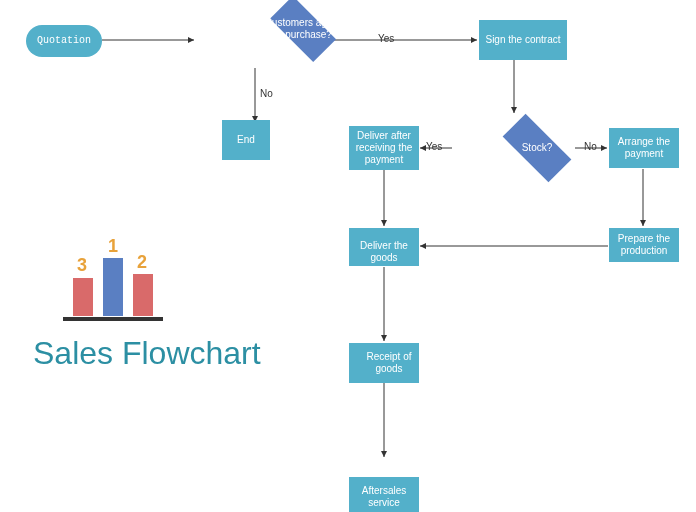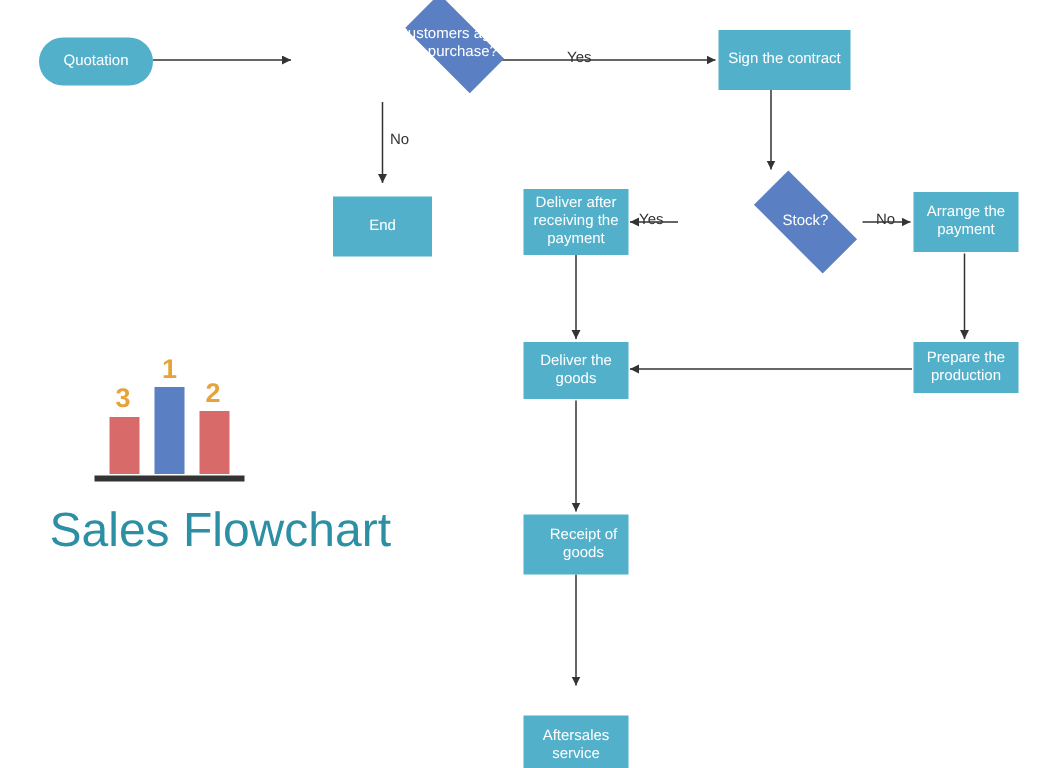--- a/index.html
+++ b/index.html
@@ -31,32 +31,32 @@
   <line x1="514" y1="60" x2="514" y2="113" stroke="#333" stroke-width="1" marker-end="url(#ah)"></line>
   <line x1="452" y1="148" x2="420" y2="148" stroke="#333" stroke-width="1" marker-end="url(#ah)"></line>
   <line x1="575" y1="148" x2="607" y2="148" stroke="#333" stroke-width="1" marker-end="url(#ah)"></line>
   <line x1="643" y1="169" x2="643" y2="226" stroke="#333" stroke-width="1" marker-end="url(#ah)"></line>
   <line x1="384" y1="170" x2="384" y2="226" stroke="#333" stroke-width="1" marker-end="url(#ah)"></line>
   <line x1="608" y1="246" x2="420" y2="246" stroke="#333" stroke-width="1" marker-end="url(#ah)"></line>
   <line x1="384" y1="267" x2="384" y2="341" stroke="#333" stroke-width="1" marker-end="url(#ah)"></line>
   <line x1="384" y1="383" x2="384" y2="457" stroke="#333" stroke-width="1" marker-end="url(#ah)"></line>
 </svg>
 
-<div class="node terminal" style="left:26px; top:25px; width:76px; height:32px;">
+<div class="node terminal" style="left:26px; top:25px; width:76px; height:32px;font-family:Liberation Mono, monospace;">
   <span>Quotation</span>
 </div>
 
 <div class="decision-wrap" style="left:213px; top:6px; width:84px; height:45px;margin-left:48px;">
   <div class="decision" style="left:24px; top:5px; width:36px; height:36px; transform:rotate(45deg) scaleX(1.7) scaleY(0.9);"></div>
   <div class="decision-text">
       <span>Customers agree to purchase?</span>
     </div>
 </div>
 
-<div class="node process" style="left:222px; top:131px; width:66px; height:40px;">
+<div class="node process" style="left:222px; top:120px; width:48px; height:40px;">
   <span>End</span>
 </div>
 
 <div class="node process" style="left:479px; top:20px; width:88px; height:40px;">
   <span>Sign the contract</span>
 </div>
 
 <div class="decision-wrap" style="left:493px; top:125px; width:88px; height:46px;">
   <div class="decision" style="left:26px; top:5px; width:36px; height:36px; transform:rotate(45deg) scaleX(1.8) scaleY(0.9);"></div>
   <div class="decision-text">
@@ -65,21 +65,21 @@
 </div>
 
 <div class="node process" style="left:349px; top:126px; width:70px; height:44px;">
   <span>Deliver after receiving the payment</span>
 </div>
 
 <div class="node process" style="left:609px; top:128px; width:70px; height:40px;">
   <span>Arrange the payment</span>
 </div>
 
-<div class="node process" style="left:349px; top:228px; width:70px; height:38px;">
+<div class="node process" style="left:349px; top:228px; width:70px; height:38px;align-items:flex-end;">
   <span>Deliver the goods</span>
 </div>
 
 <div class="node process" style="left:609px; top:228px; width:70px; height:34px;">
   <span>Prepare the production</span>
 </div>
 
 <div class="node process" style="left:349px; top:343px; width:70px; height:40px;padding-left:12px;">
   <span>Receipt of goods</span>
 </div>

